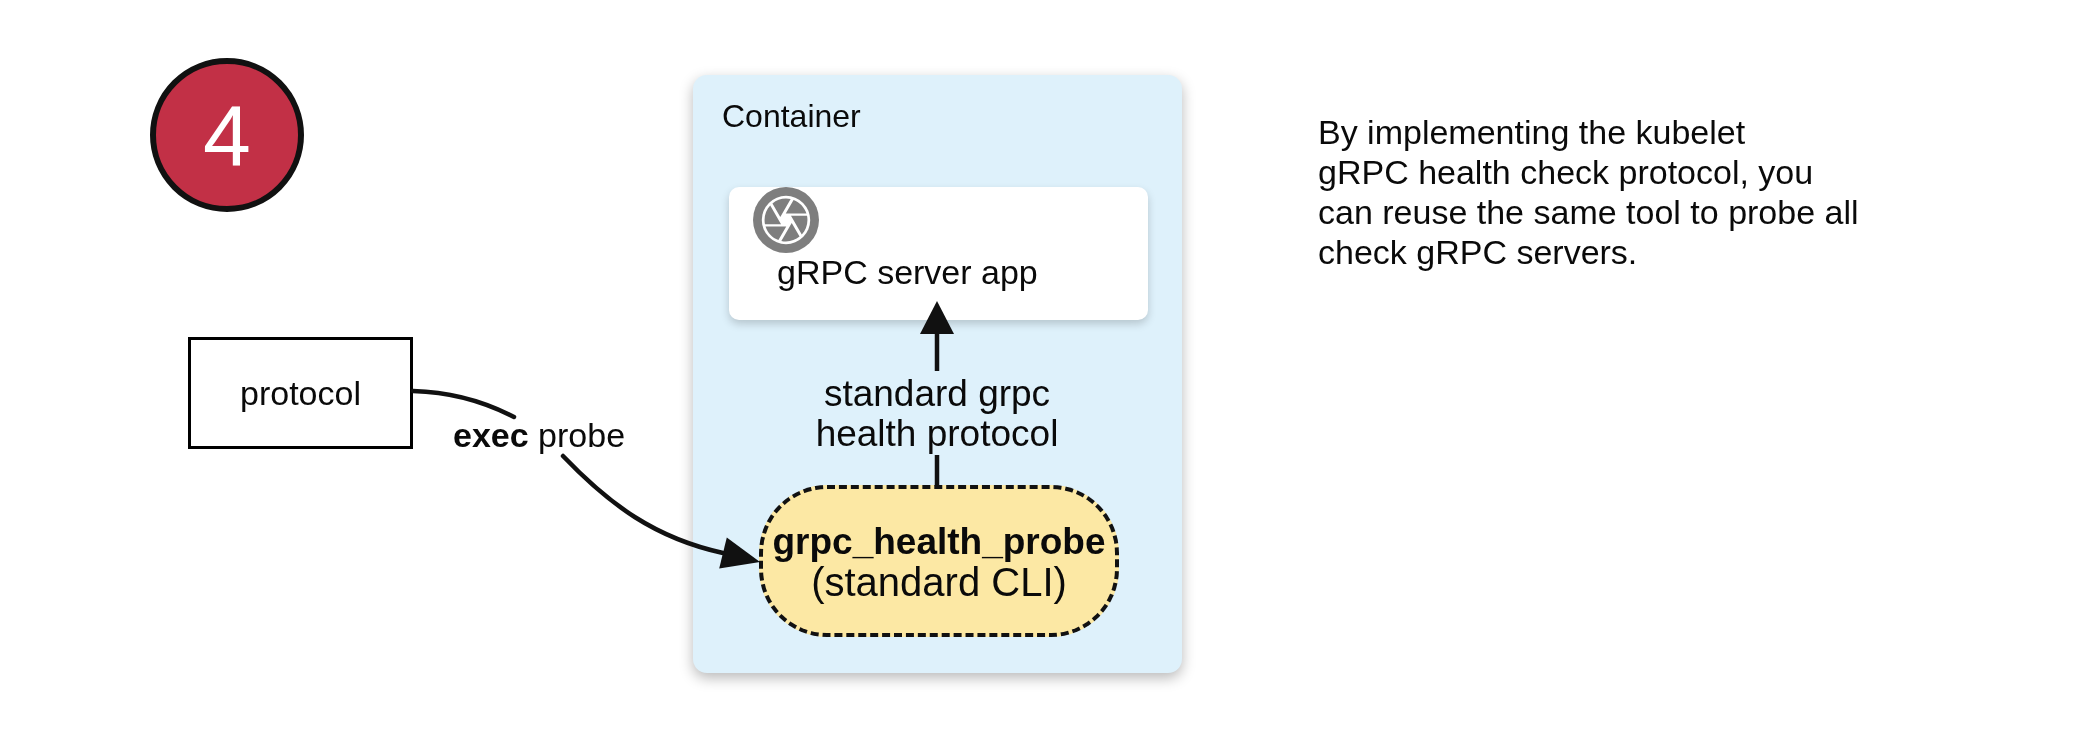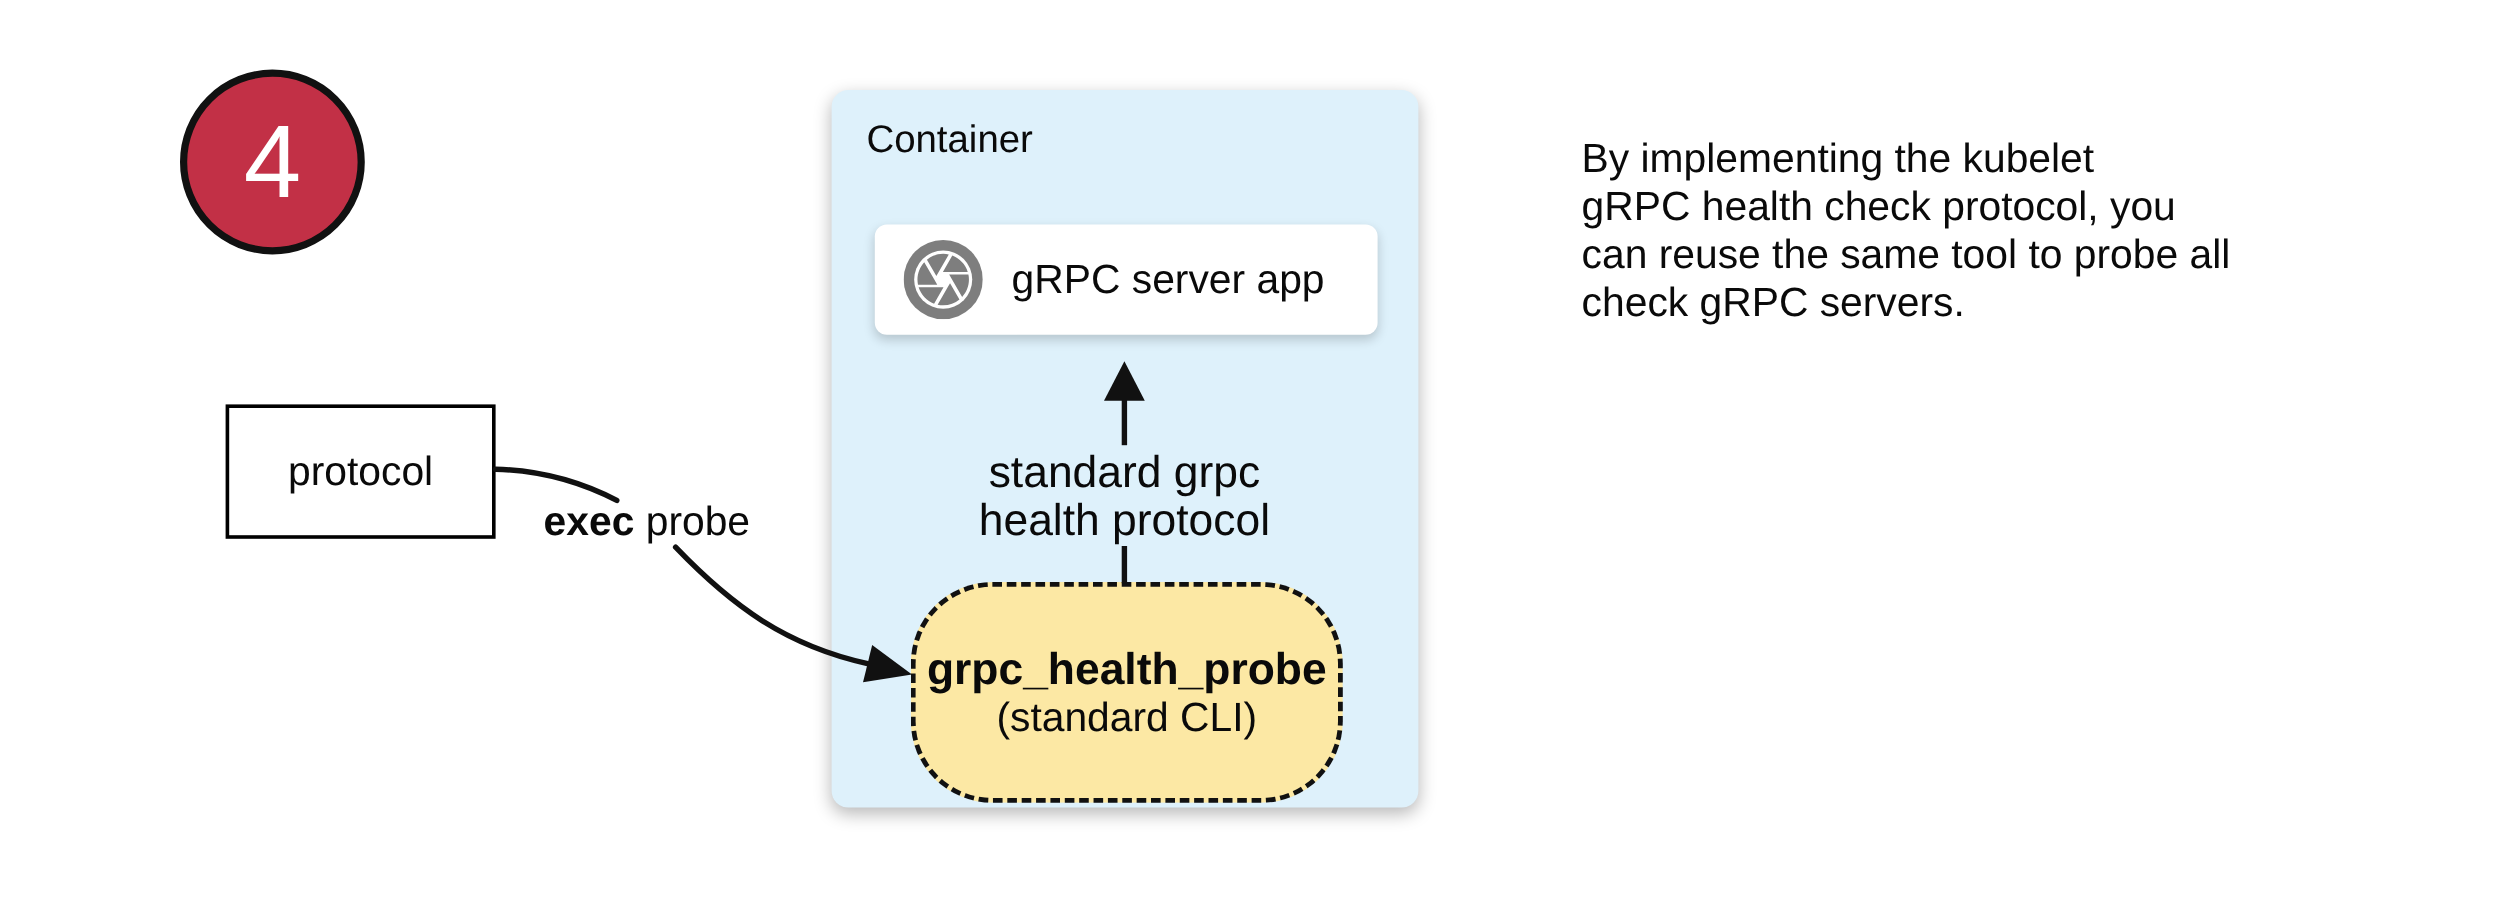--- a/index.html
+++ b/index.html
@@ -64,56 +64,57 @@
     left: 29px; top: 21px;
     font-size: 32px;
     line-height: 40px;
     text-align: center;
   }
 
   
   .app-box {
     position: absolute;
     left: 36px; top: 112px;
-    width: 419px; height: 92px;
+    width: 419px; height: 133px;
     background: #ffffff;
     border-radius: 10px;
     box-shadow: 0 4px 9px rgba(0,0,0,0.18);
-    display: flex; align-items: center;
+    display: flex; 
     padding-left: 24px;
     box-sizing: border-box;
+    flex-direction: column;
   }
   .app-box .icon { width: 66px; height: 66px; flex: 0 0 auto; }
   .app-box .label { margin-left: 24px; font-size: 34px; white-space: nowrap; }
 
   
   .proto-label {
     position: absolute;
     left: 94px; top: 299px;
     width: 300px;
     text-align: center;
     font-size: 37px;
     line-height: 40px;
   }
 
   
   .probe-box {
     position: absolute;
     left: 66px; top: 410px;
-    width: 360px; height: 184px;
+    width: 360px; height: 152px;
     background: #FCE8A4;
     border: 4.5px dashed #111111;
     border-radius: 68px;
     box-sizing: border-box;
     display: flex; flex-direction: column;
     align-items: center; justify-content: center;
     text-align: center;
   }
   .probe-box .name { font-size: 37px; font-weight: bold; line-height: 42px; }
-  .probe-box .sub  { font-size: 34px; line-height: 38px; }
+  .probe-box .sub  { font-size: 40px; line-height: 38px; }
 
   
   .note {
     position: absolute;
     left: 1318px; top: 112px;
     font-size: 34px;
     line-height: 40px;
   }
 
   

